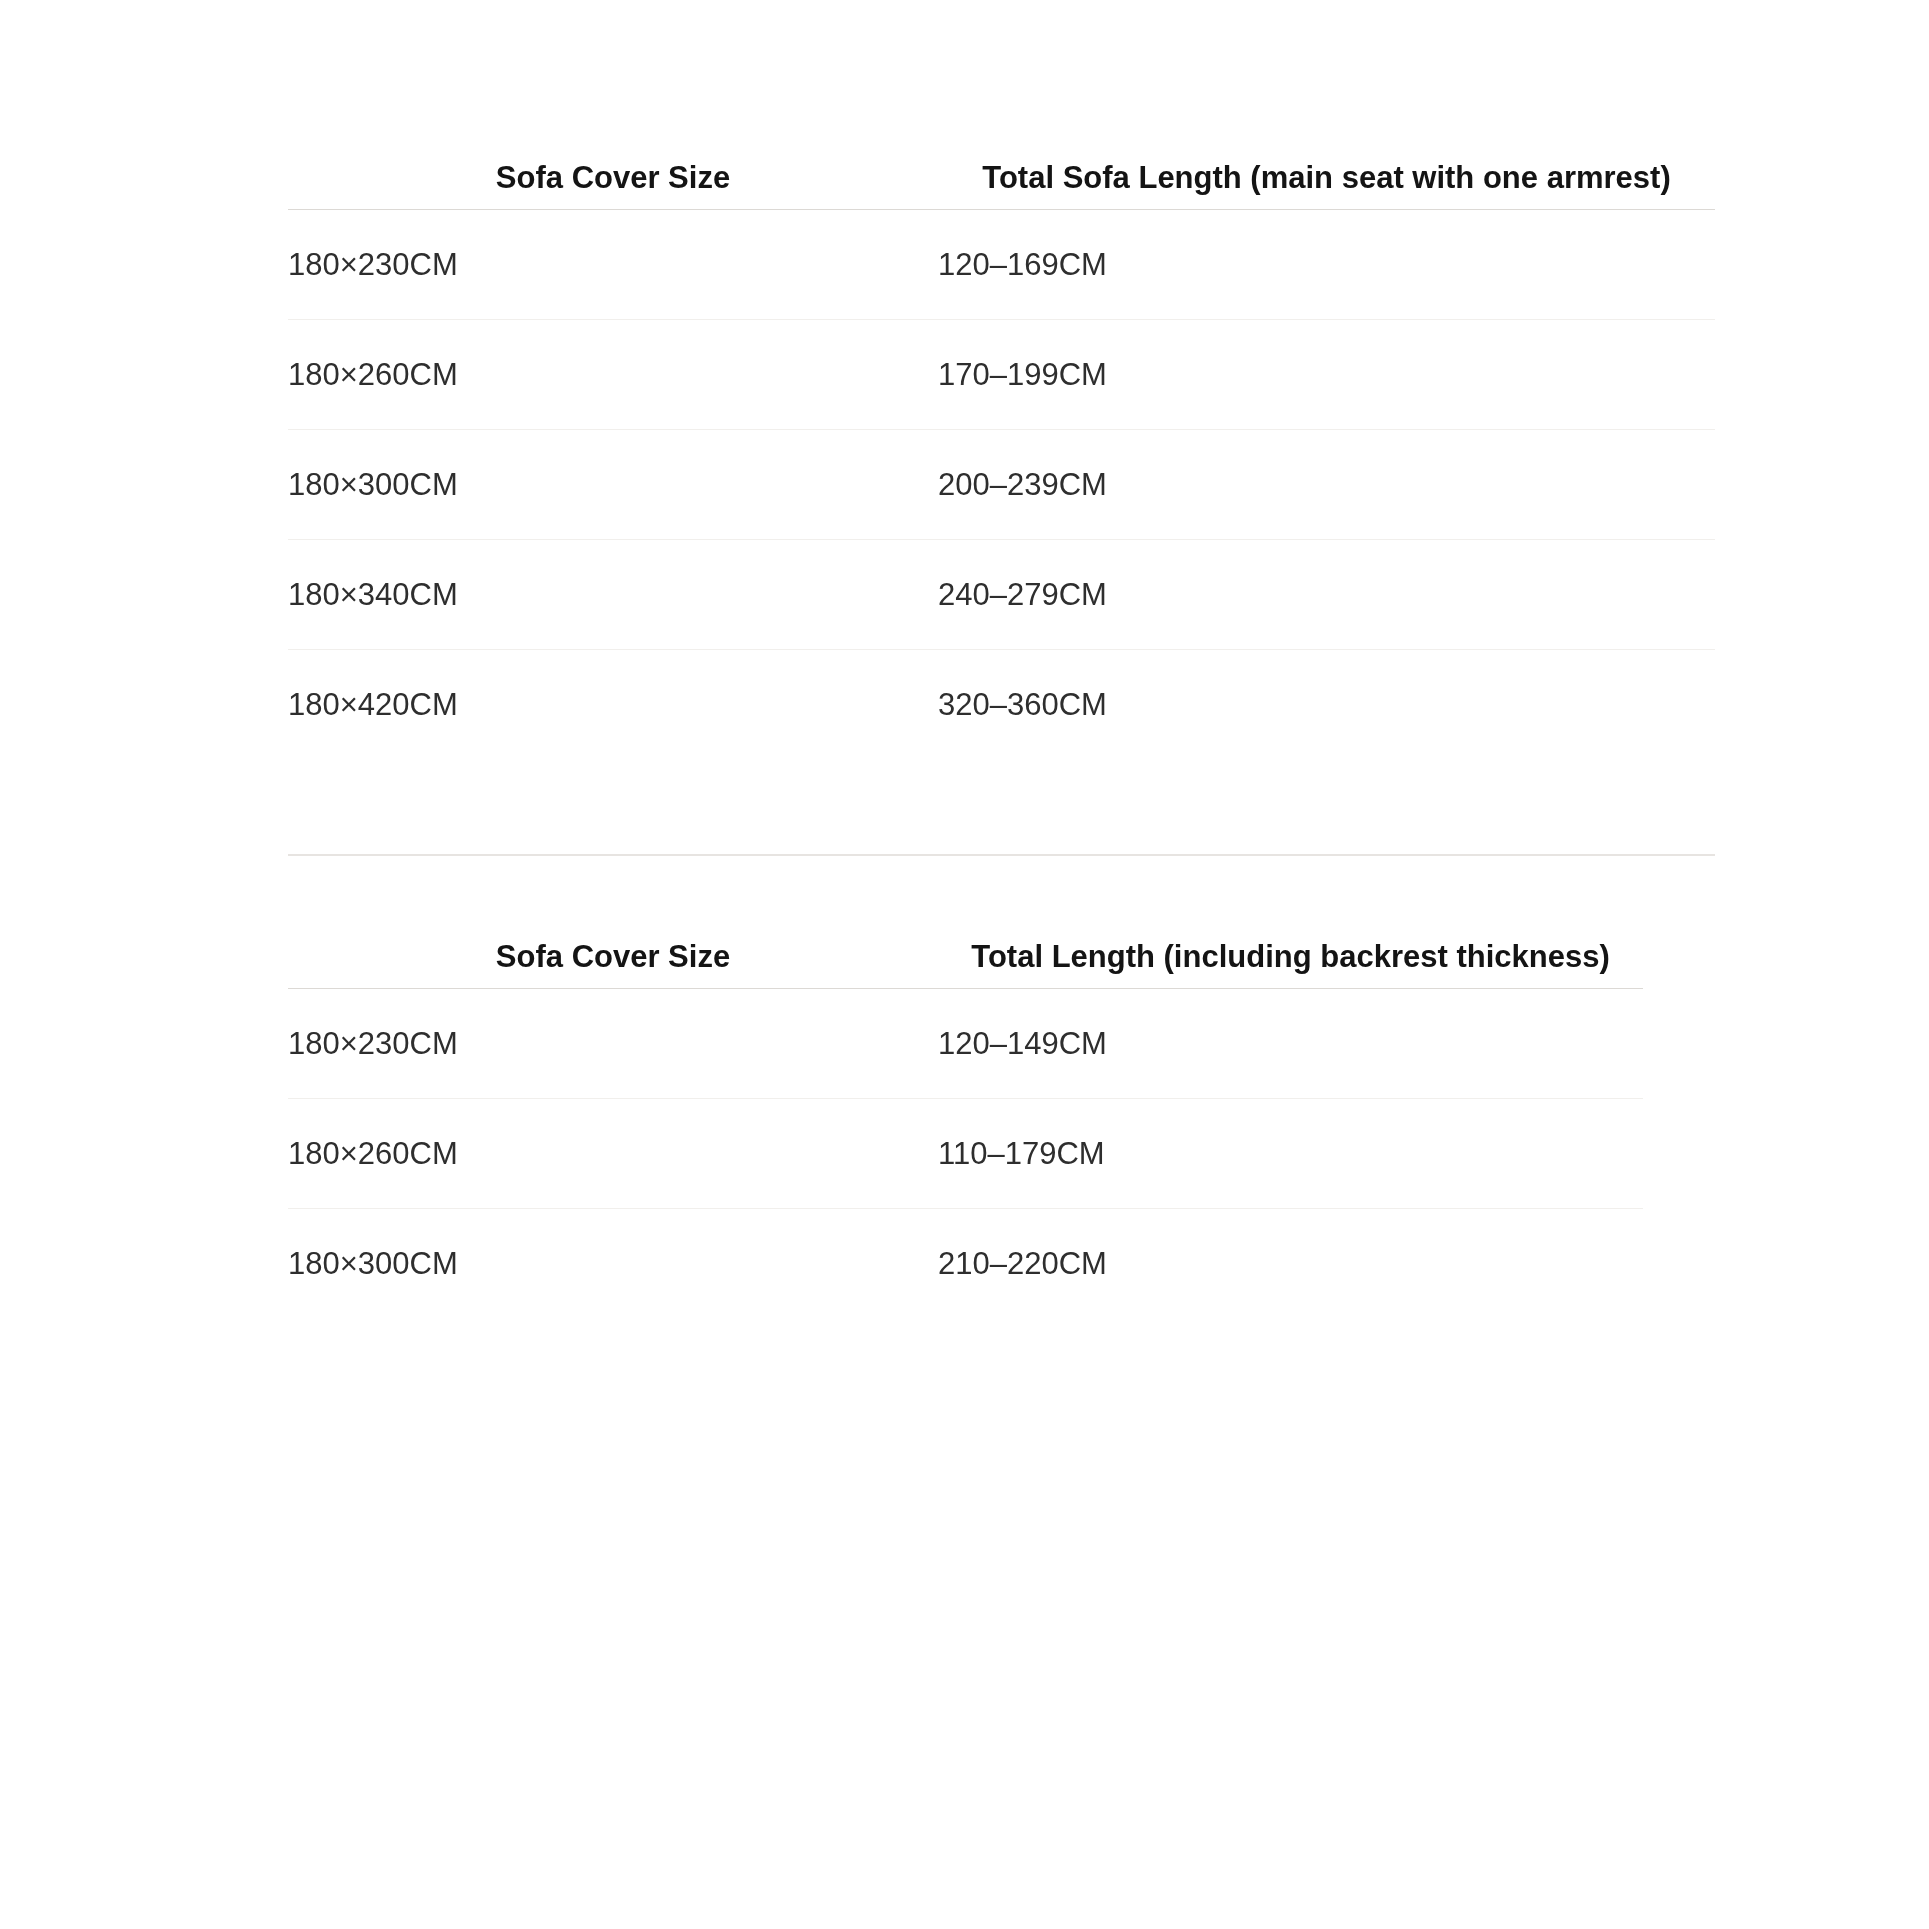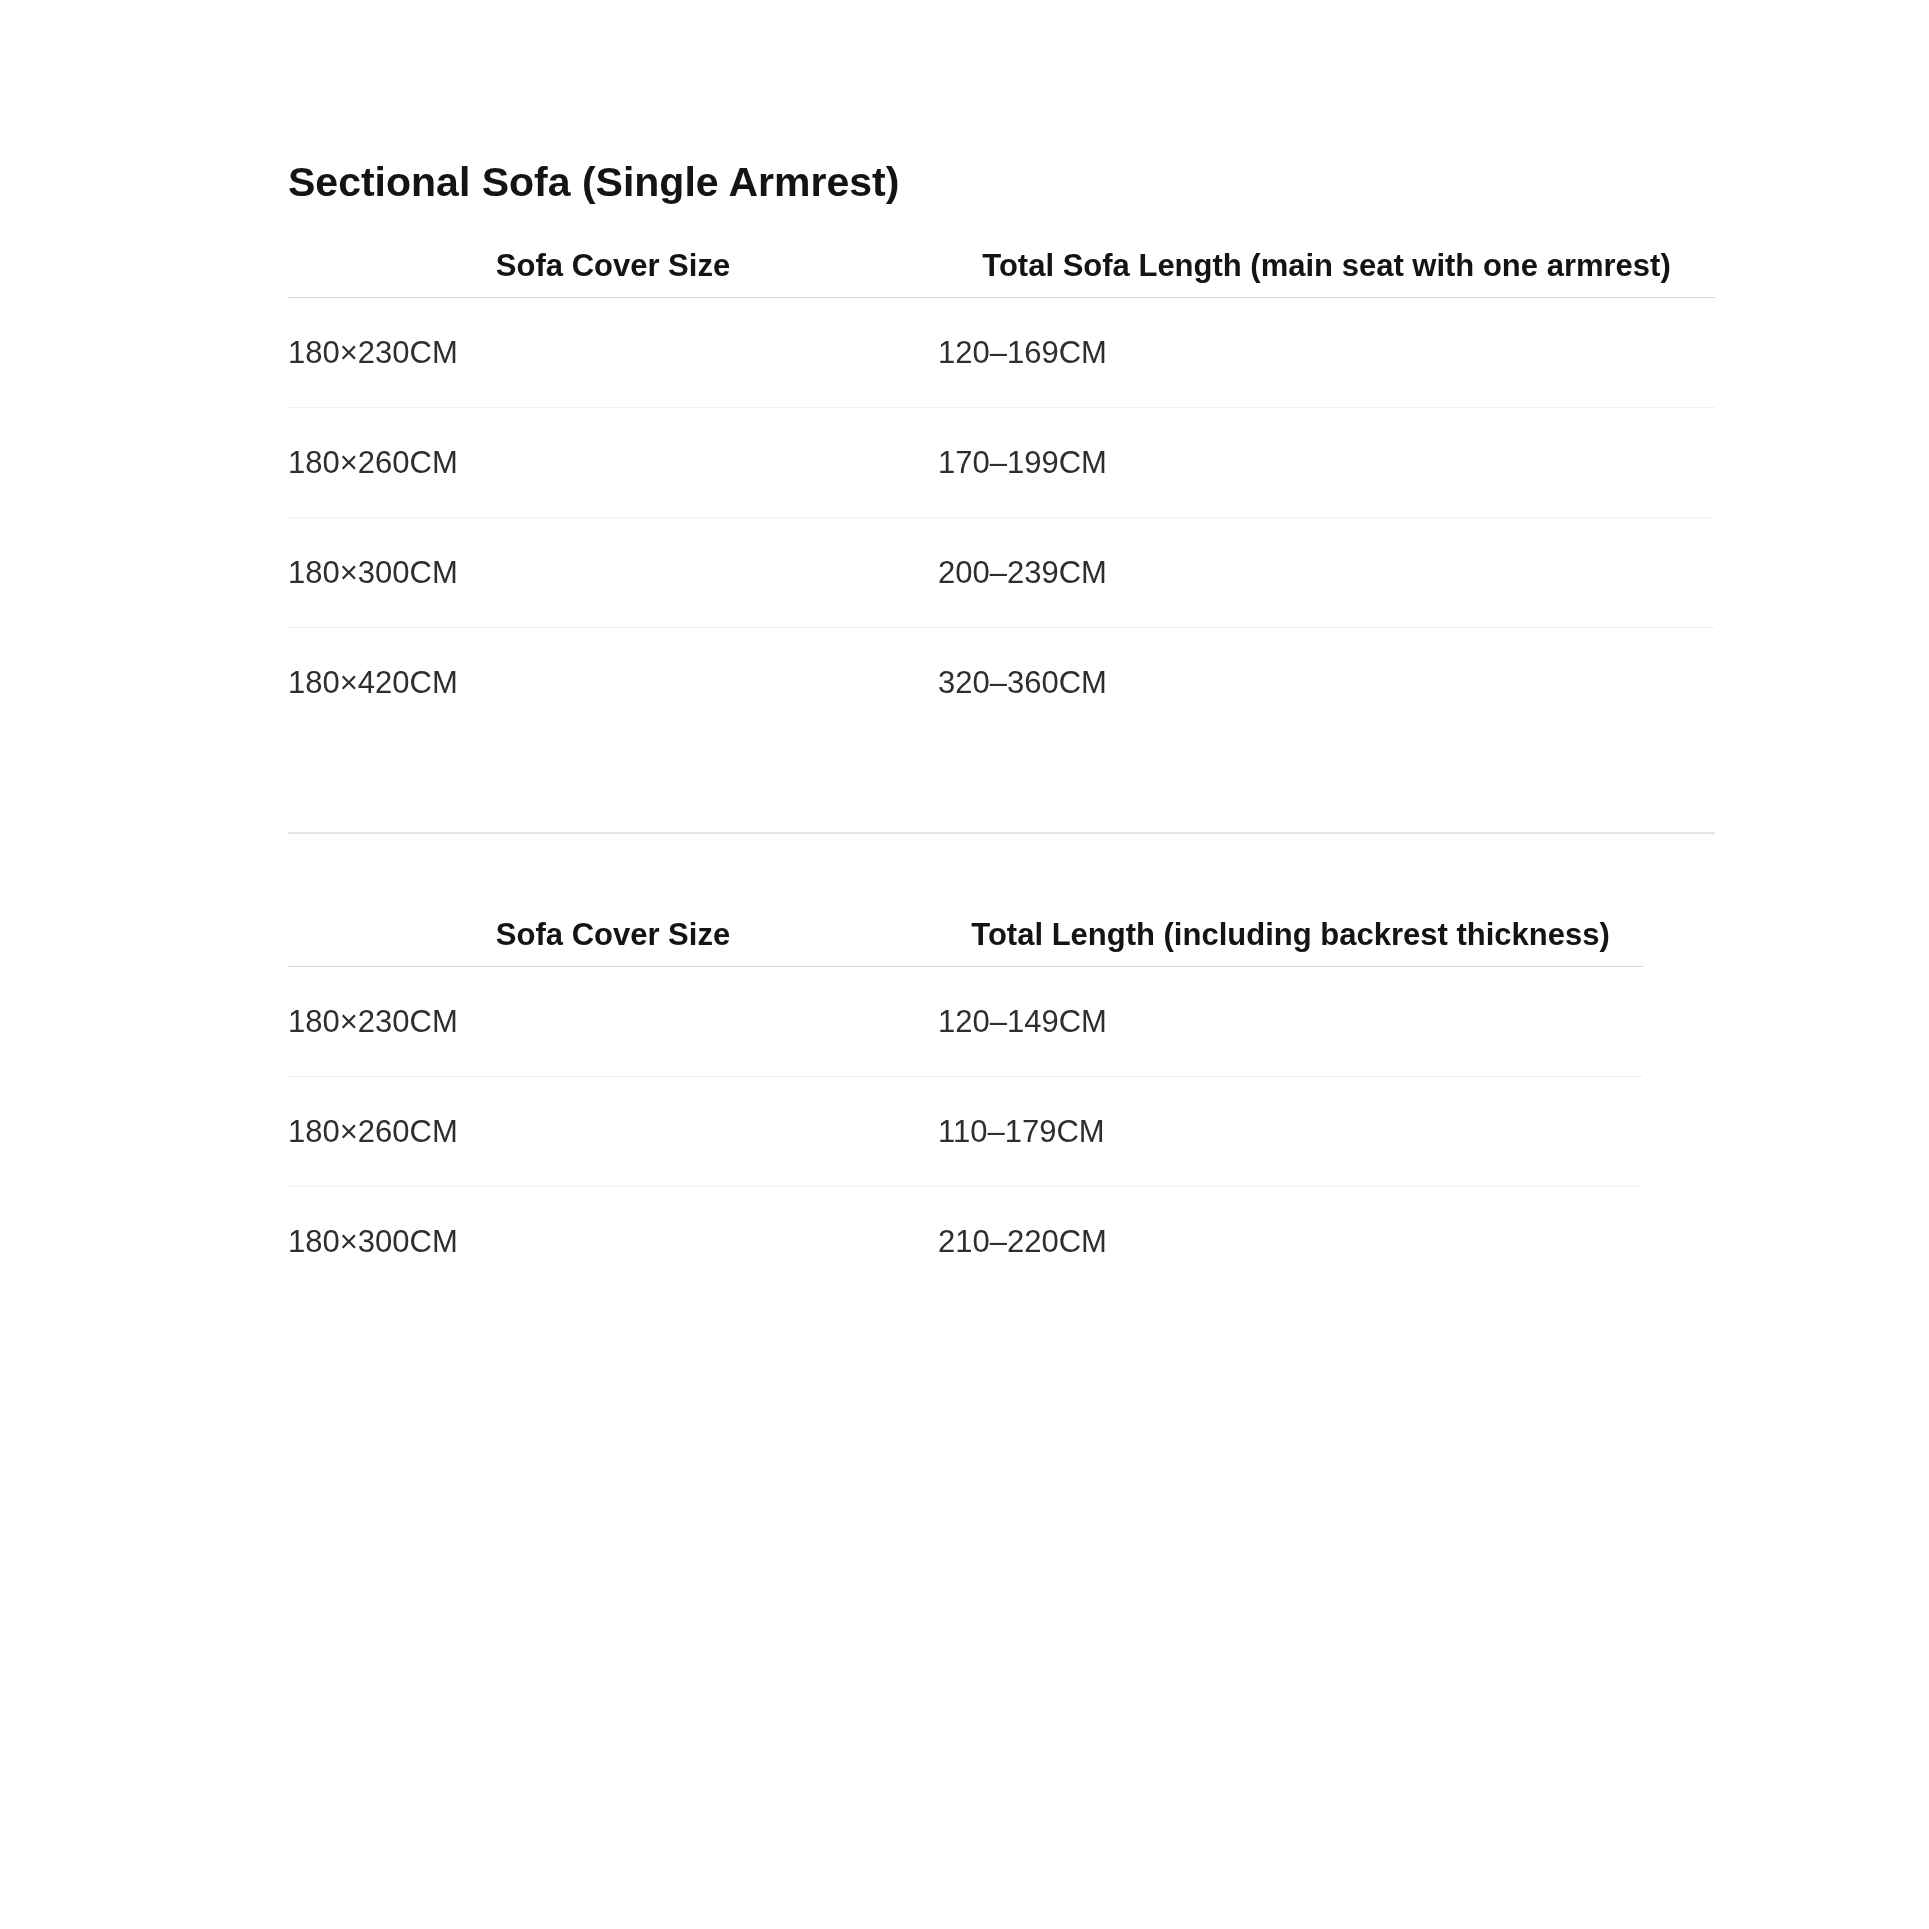--- a/index.html
+++ b/index.html
@@ -54,21 +54,20 @@
     background: #e7e4e1;
     margin: 95px 0 85px 0;
   }
 </style>
 </head>
 <body>
 
 <div class="page">
 
   <section>
-    <h2 class="section-title">Sectional Sofa (Single Armrest)</h2>
     <table class="t1">
       <colgroup>
           <col class="col-size">
           <col>
         </colgroup>
       <thead>
         <tr>
           <th>Sofa Cover Size</th>
           <th>Total Sofa Length (main seat with one armrest)</th>
         </tr>
@@ -78,20 +77,24 @@
           <td>180×230CM</td>
           <td>120–169CM</td>
         </tr>
         <tr>
           <td>180×260CM</td>
           <td>170–199CM</td>
         </tr>
         <tr>
           <td>180×300CM</td>
           <td>200–239CM</td>
+        </tr>
+        <tr>
+          <td>180×340CM</td>
+          <td>240–279CM</td>
         </tr>
         <tr>
           <td>180×420CM</td>
           <td>320–360CM</td>
         </tr>
       </tbody>
     </table>
   </section>
 
   <div class="section-divider"></div>

